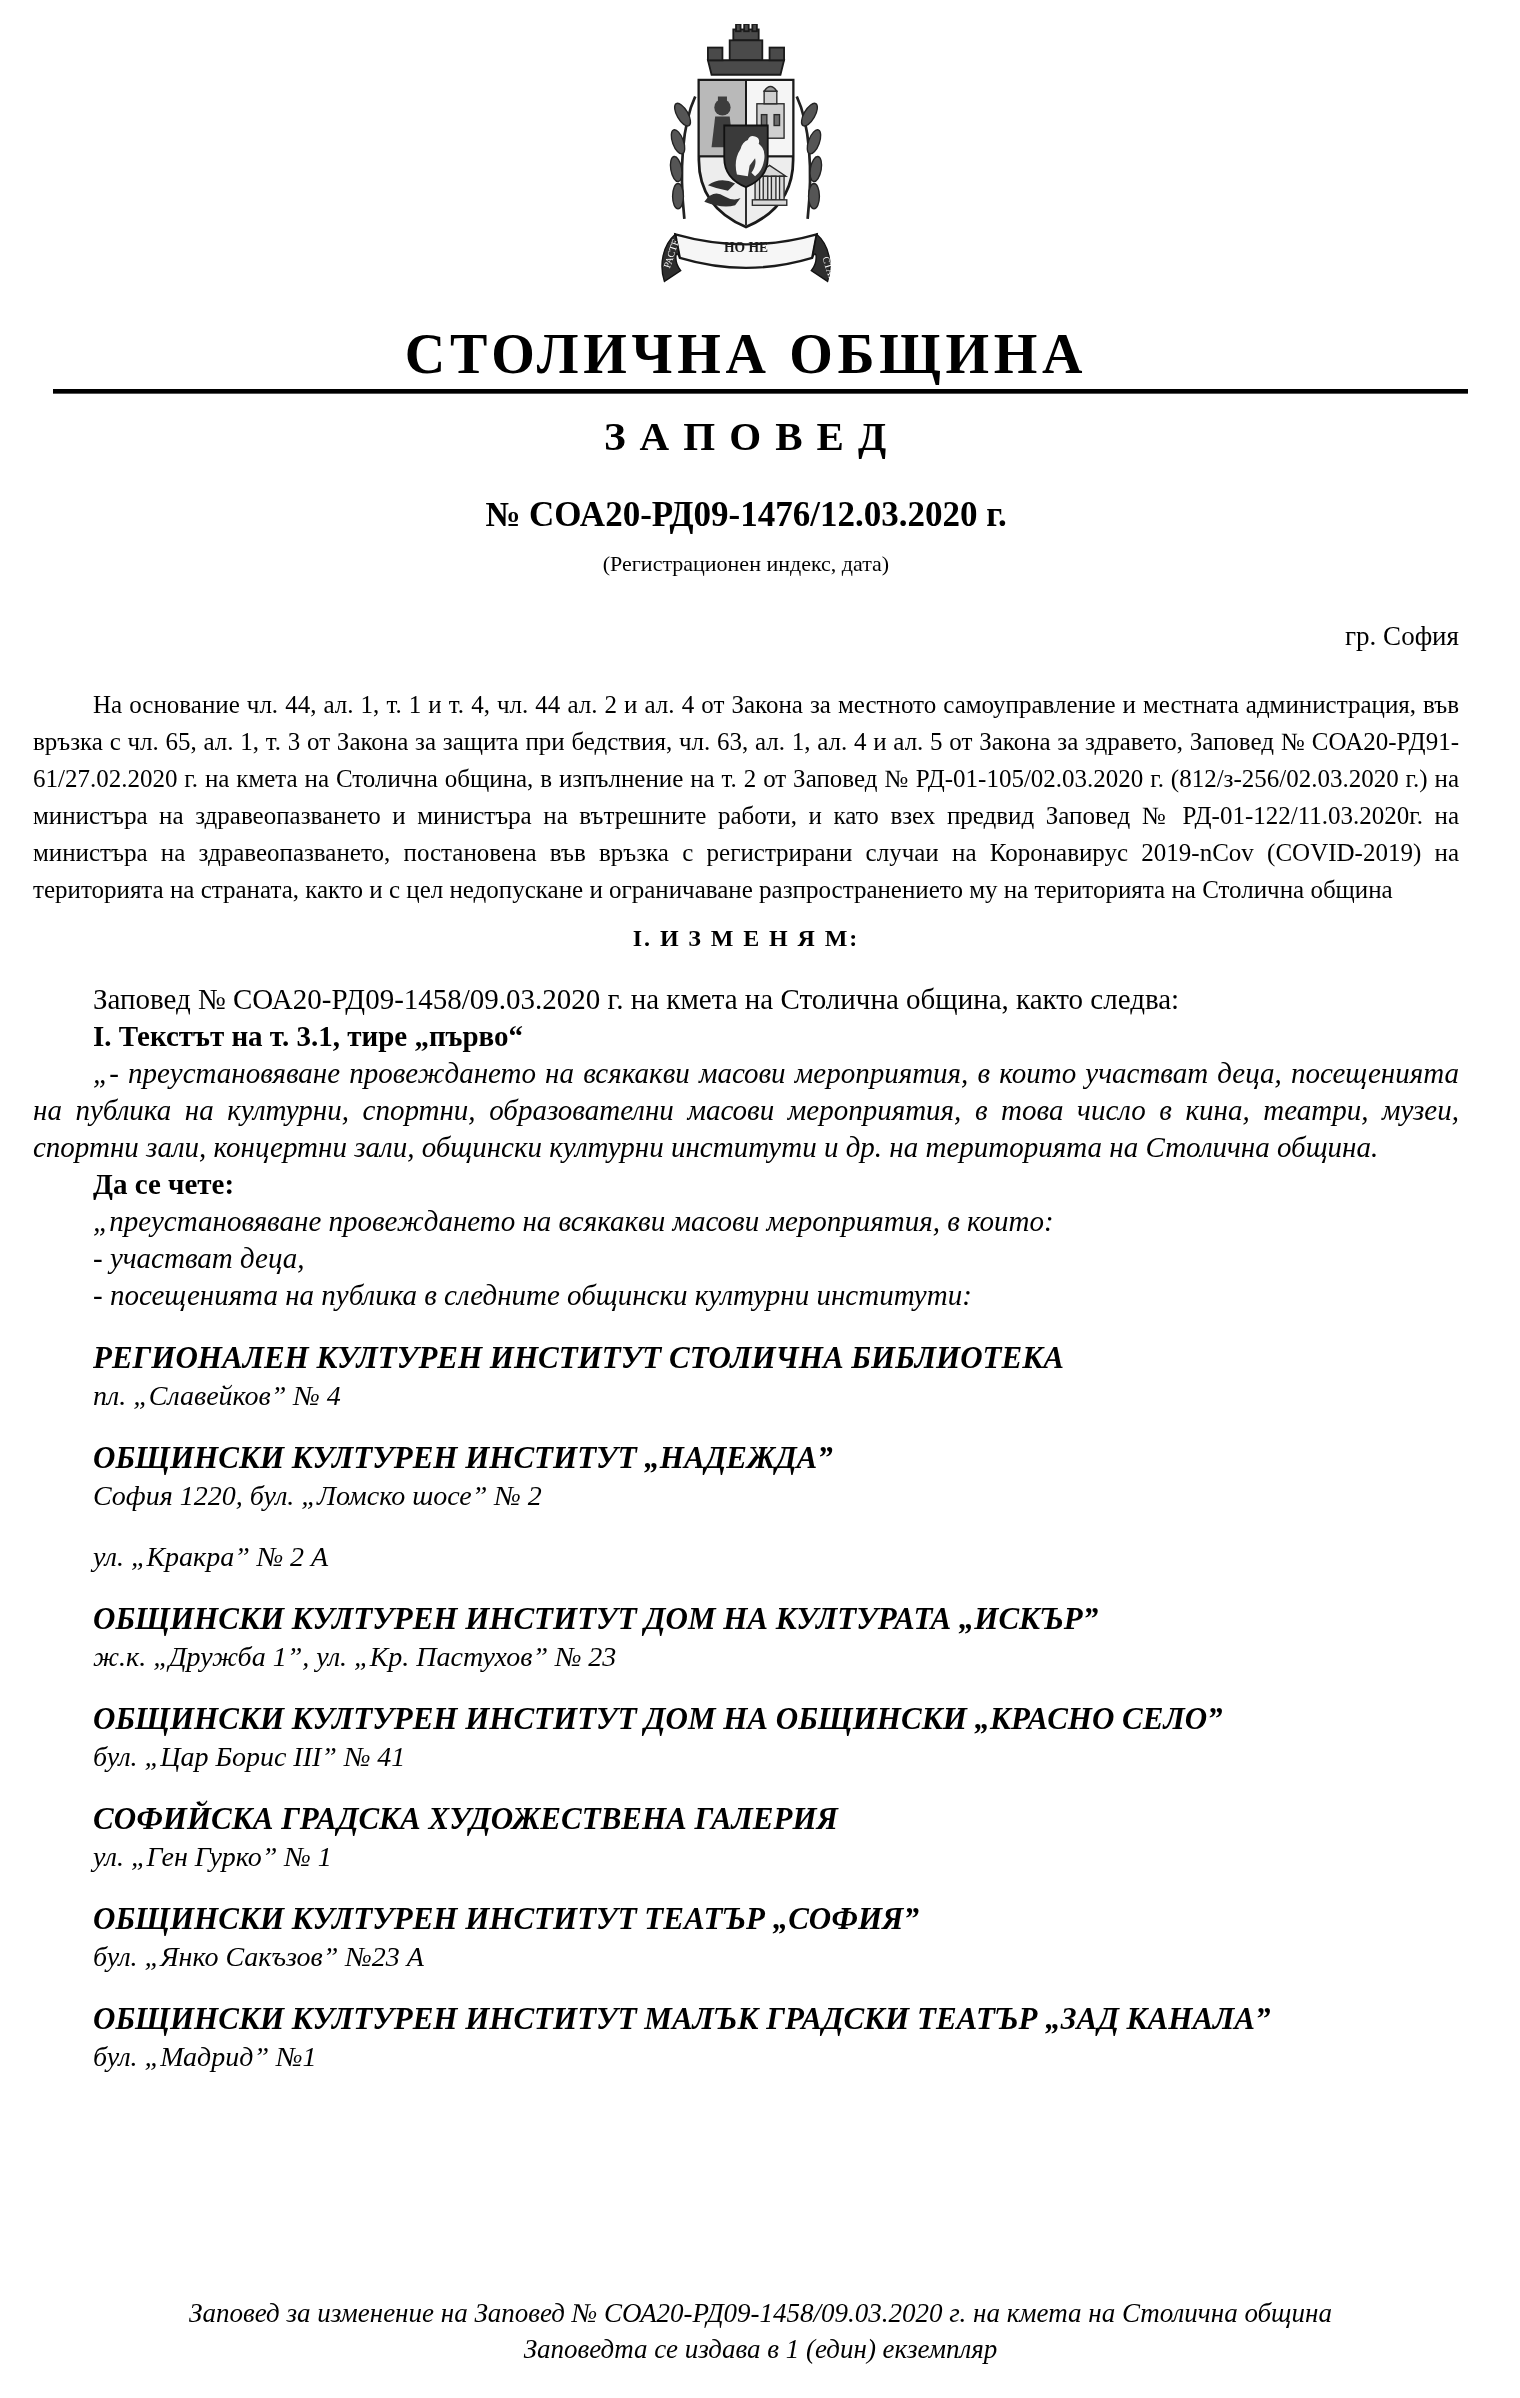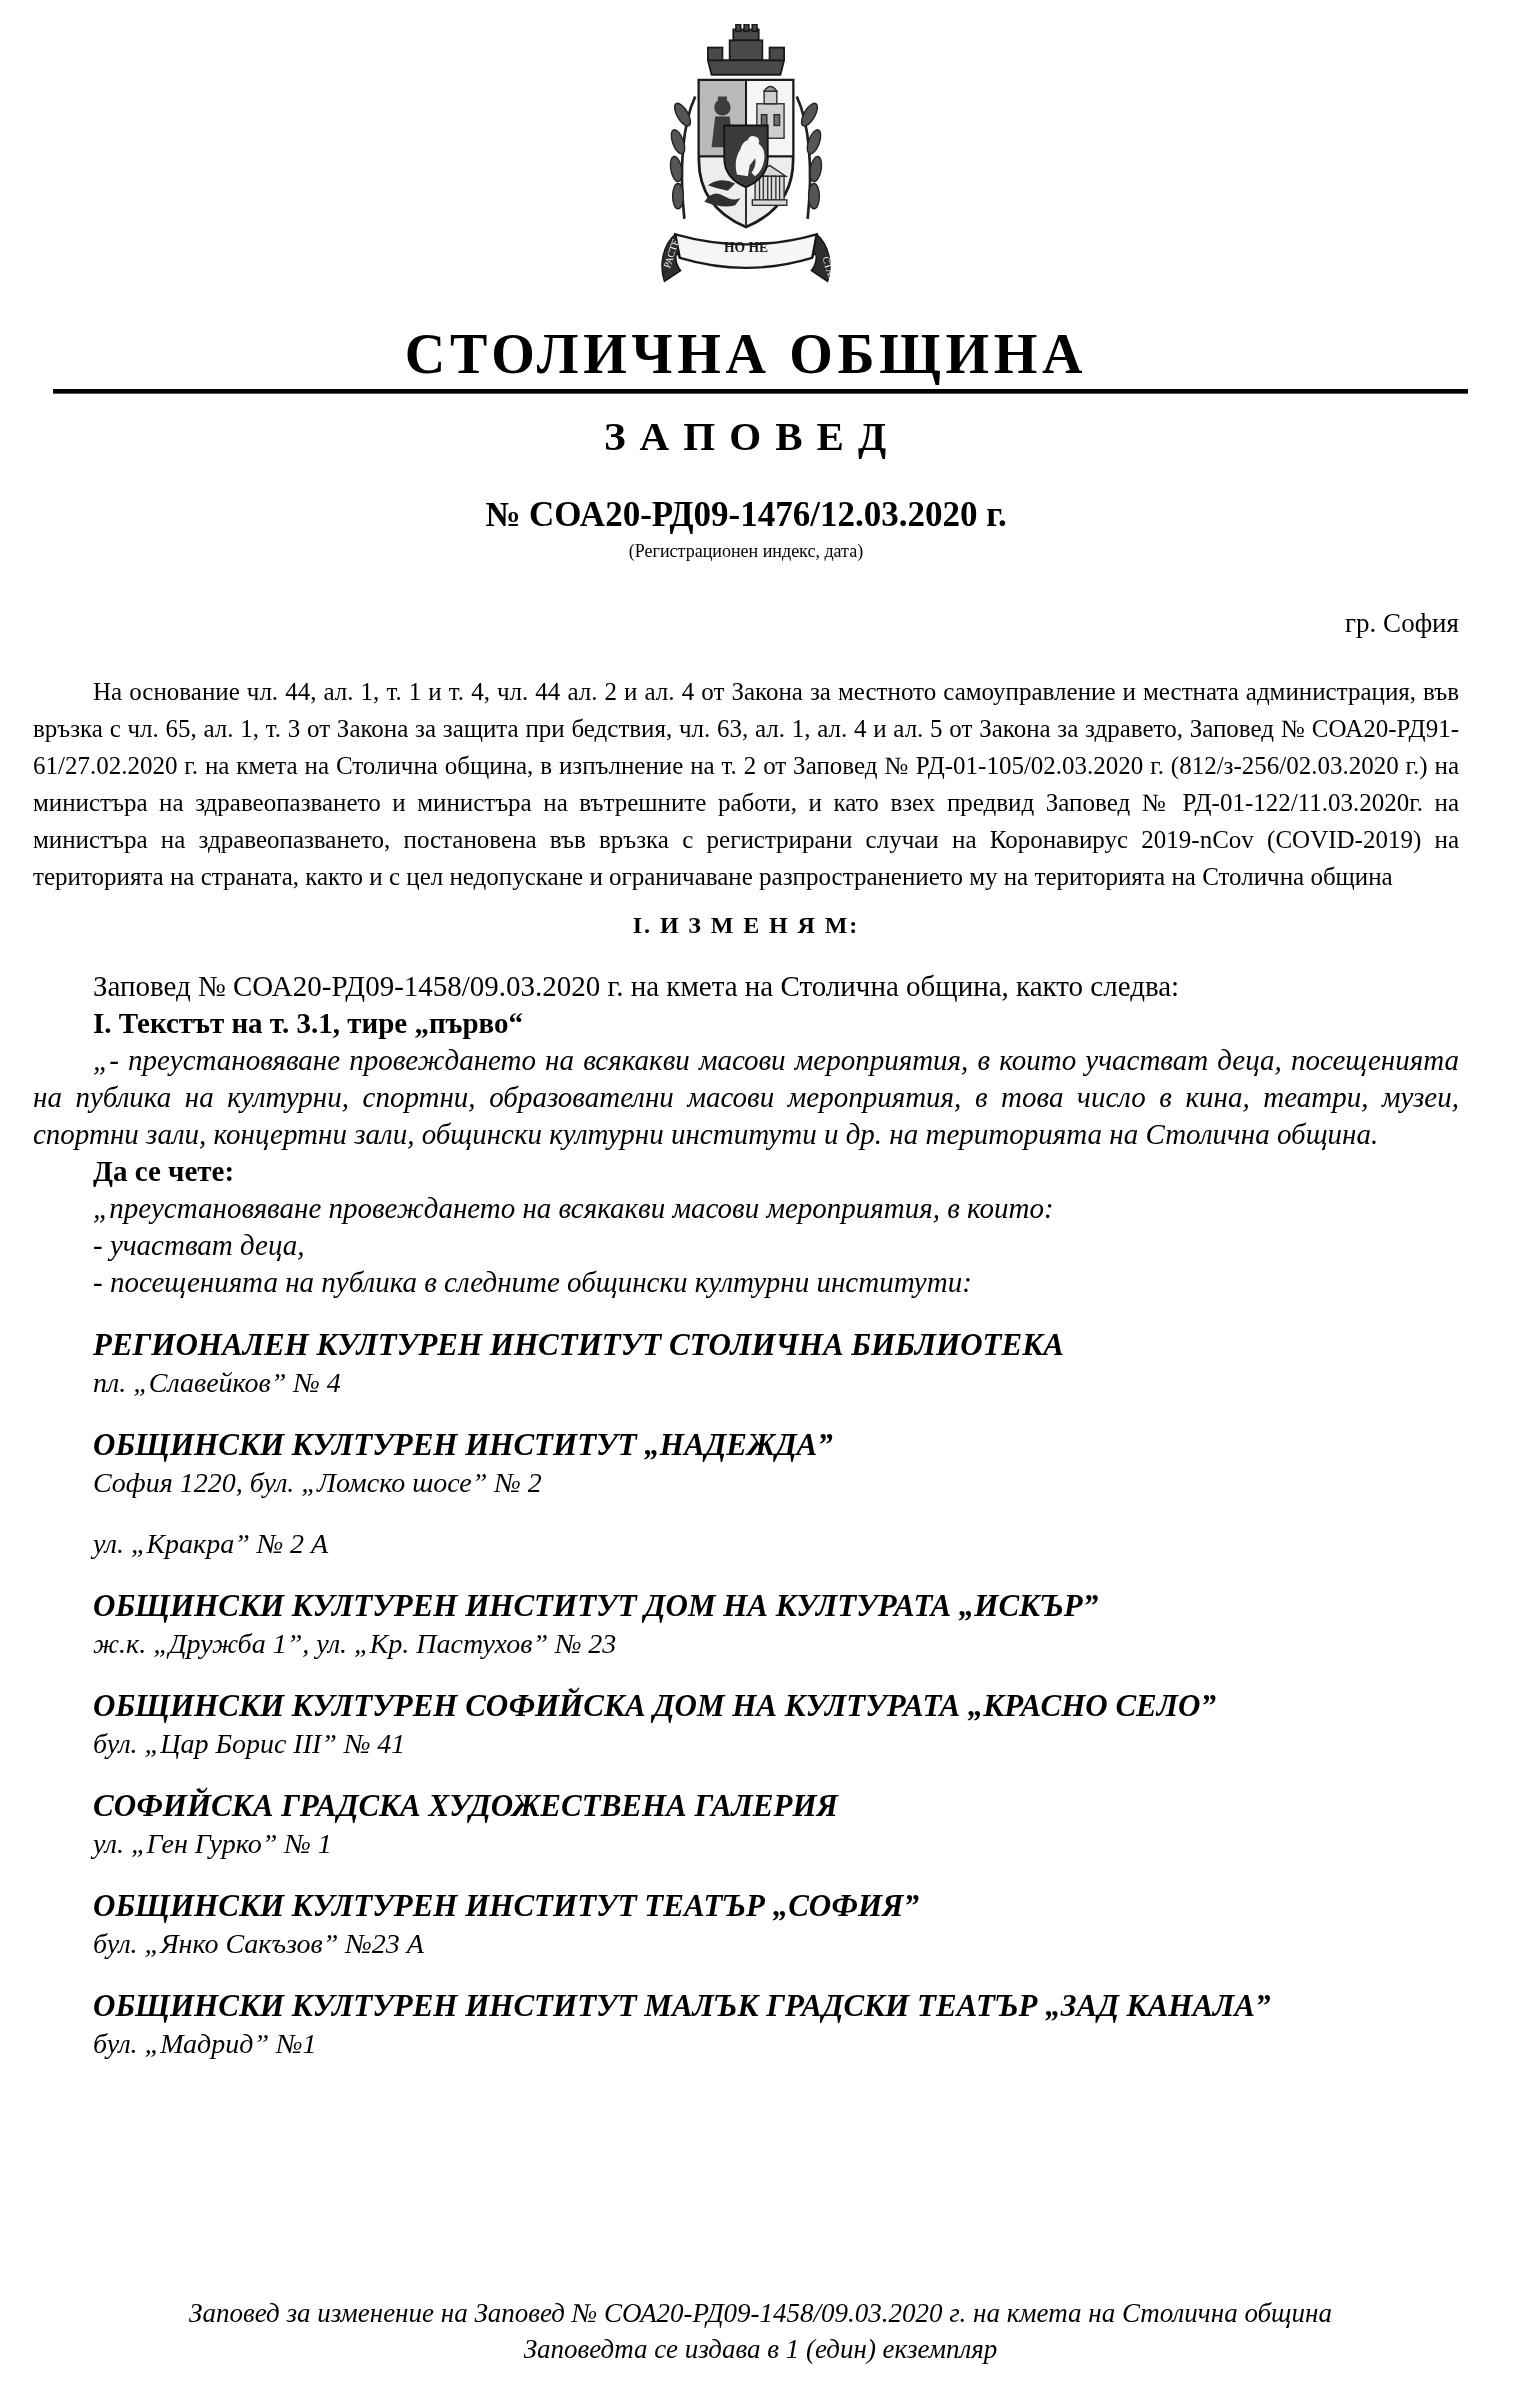--- a/index.html
+++ b/index.html
@@ -19,21 +19,21 @@
   }
   .rule{height:4.7px;background:#000;margin:5.6px 53px 0 53px;border-bottom:0.9px solid #555;}
   .doc-type{
     margin:19px 0 0 0;text-align:center;
     font-size:41px;font-weight:bold;letter-spacing:1.9px;line-height:47px;
   }
   .doc-number{
     margin:34px 0 0 0;text-align:center;
     font-size:35px;font-weight:bold;line-height:41px;
   }
-  .caption{margin-top:1px;text-align:center;font-size:18px;line-height:30px;}
+  .caption{margin-top:14px;text-align:center;font-size:22px;line-height:30px;}
   .city{text-align:right;font-size:27px;line-height:32px;margin-top:41px;}
   p{margin:0;}
   .preamble{
     margin-top:34px;font-size:25px;line-height:37px;
     text-align:justify;text-indent:60px;
   }
   .sec-head{
     margin:11.2px 0 0 0;text-align:center;
     font-size:24px;font-weight:bold;letter-spacing:1.9px;line-height:39px;
   }
@@ -168,21 +168,21 @@
       <div class="inst-addr">София 1220, бул. „Ломско шосе” № 2</div>
     </div>
     <div class="inst">
       <div class="inst-addr">ул. „Кракра” № 2 А</div>
     </div>
     <div class="inst">
       <div class="inst-name">ОБЩИНСКИ КУЛТУРЕН ИНСТИТУТ ДОМ НА КУЛТУРАТА „ИСКЪР”</div>
       <div class="inst-addr">ж.к. „Дружба 1”, ул. „Кр. Пастухов” № 23</div>
     </div>
     <div class="inst">
-      <div class="inst-name">ОБЩИНСКИ КУЛТУРЕН СОФИЙСКА ДОМ НА КУЛТУРАТА „КРАСНО СЕЛО”</div>
+      <div class="inst-name">ОБЩИНСКИ КУЛТУРЕН ИНСТИТУТ ДОМ НА ОБЩИНСКИ „КРАСНО СЕЛО”</div>
       <div class="inst-addr">бул. „Цар Борис ІІІ” № 41</div>
     </div>
     <div class="inst">
       <div class="inst-name">СОФИЙСКА ГРАДСКА ХУДОЖЕСТВЕНА ГАЛЕРИЯ</div>
       <div class="inst-addr">ул. „Ген Гурко” № 1</div>
     </div>
     <div class="inst">
       <div class="inst-name">ОБЩИНСКИ КУЛТУРЕН ИНСТИТУТ ТЕАТЪР „СОФИЯ”</div>
       <div class="inst-addr">бул. „Янко Сакъзов” №23 А</div>
     </div>

